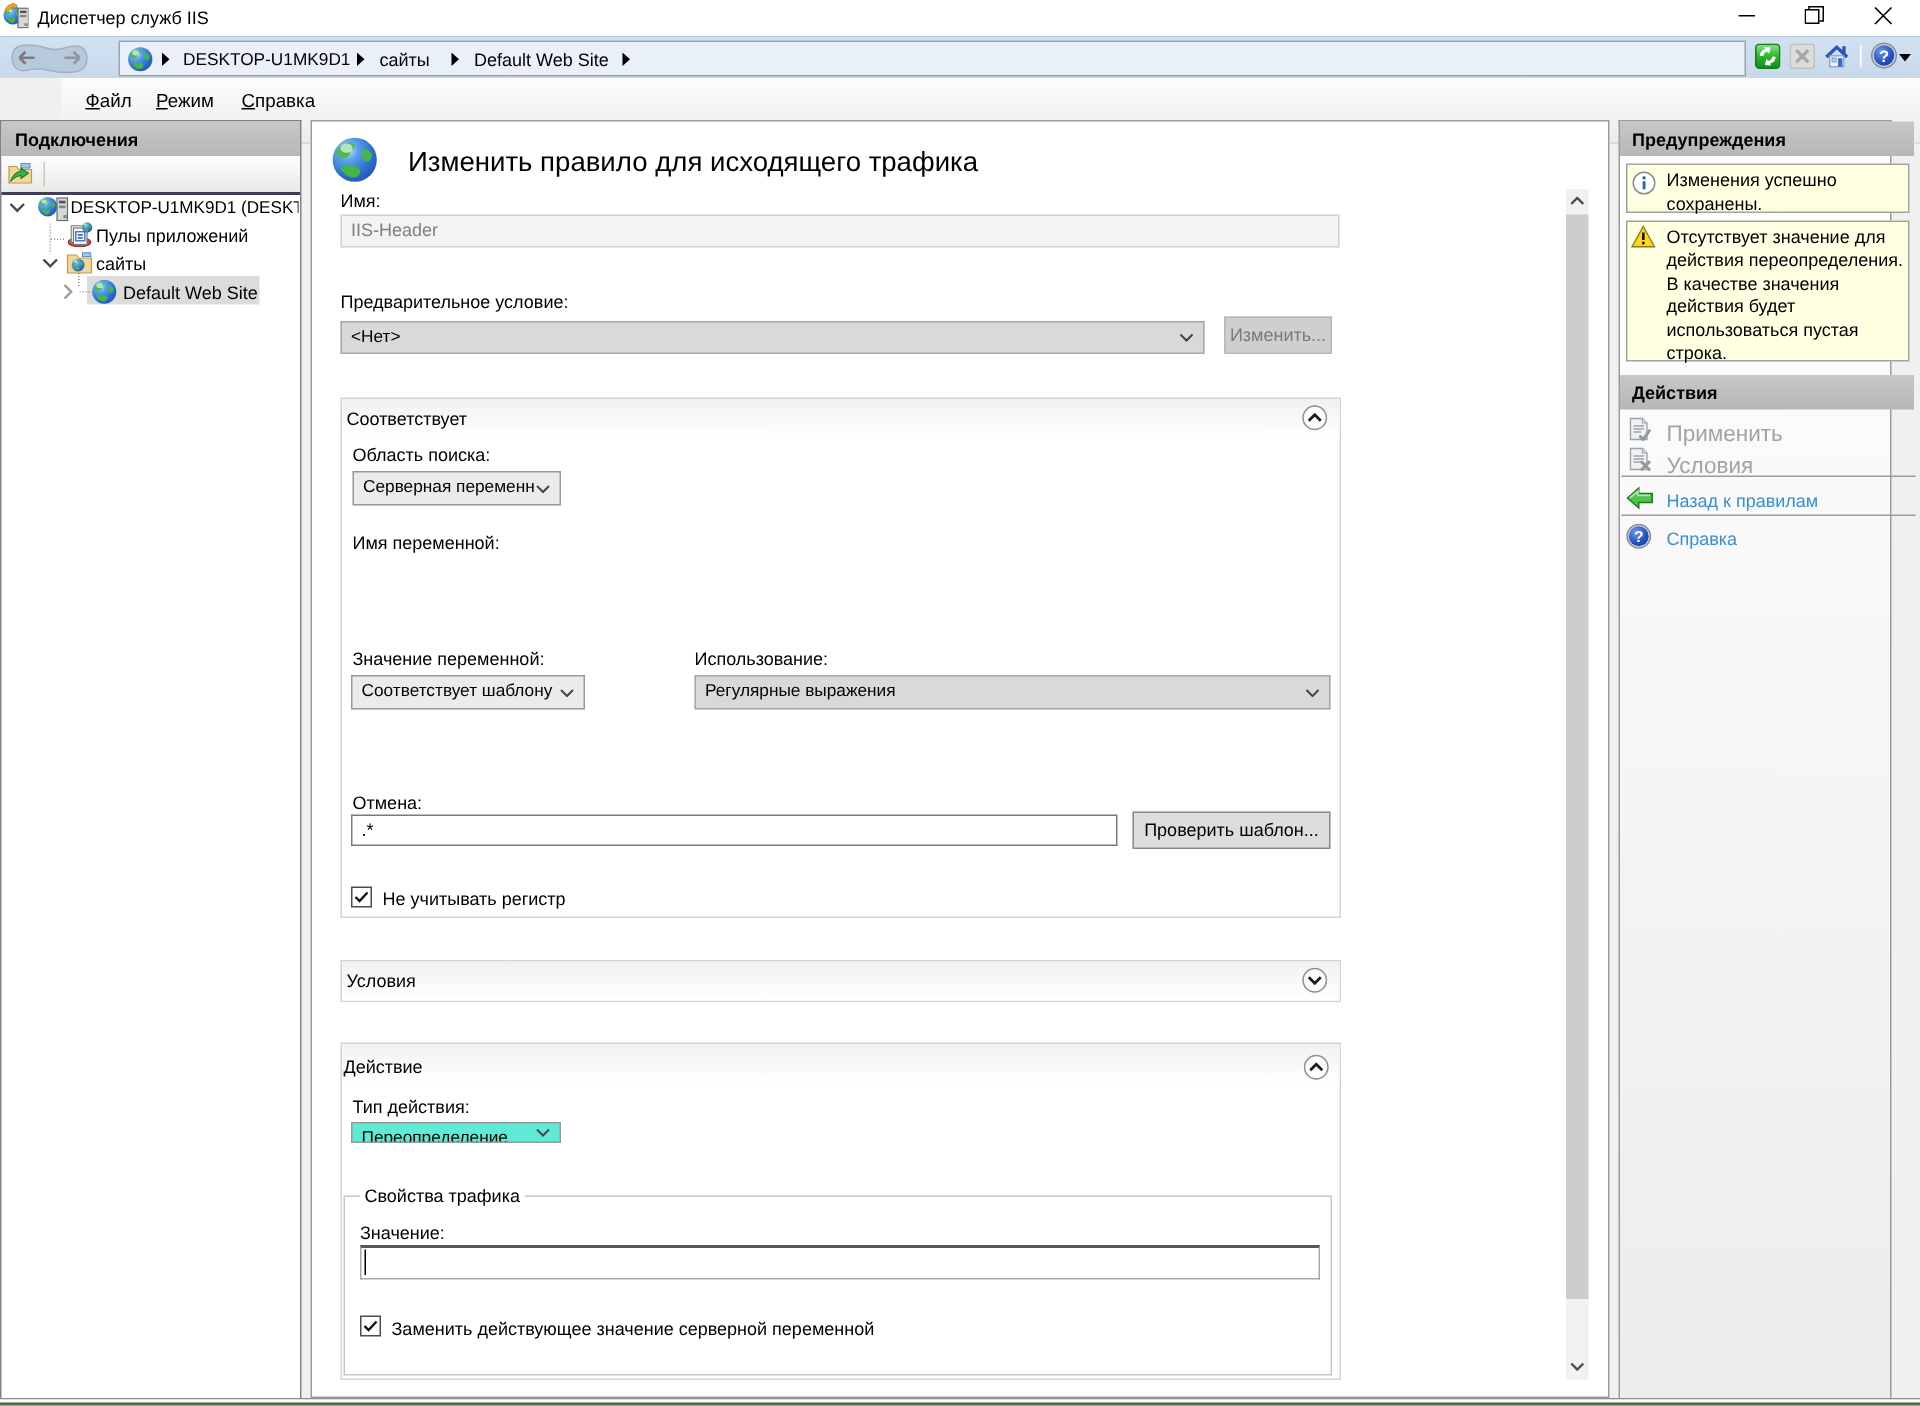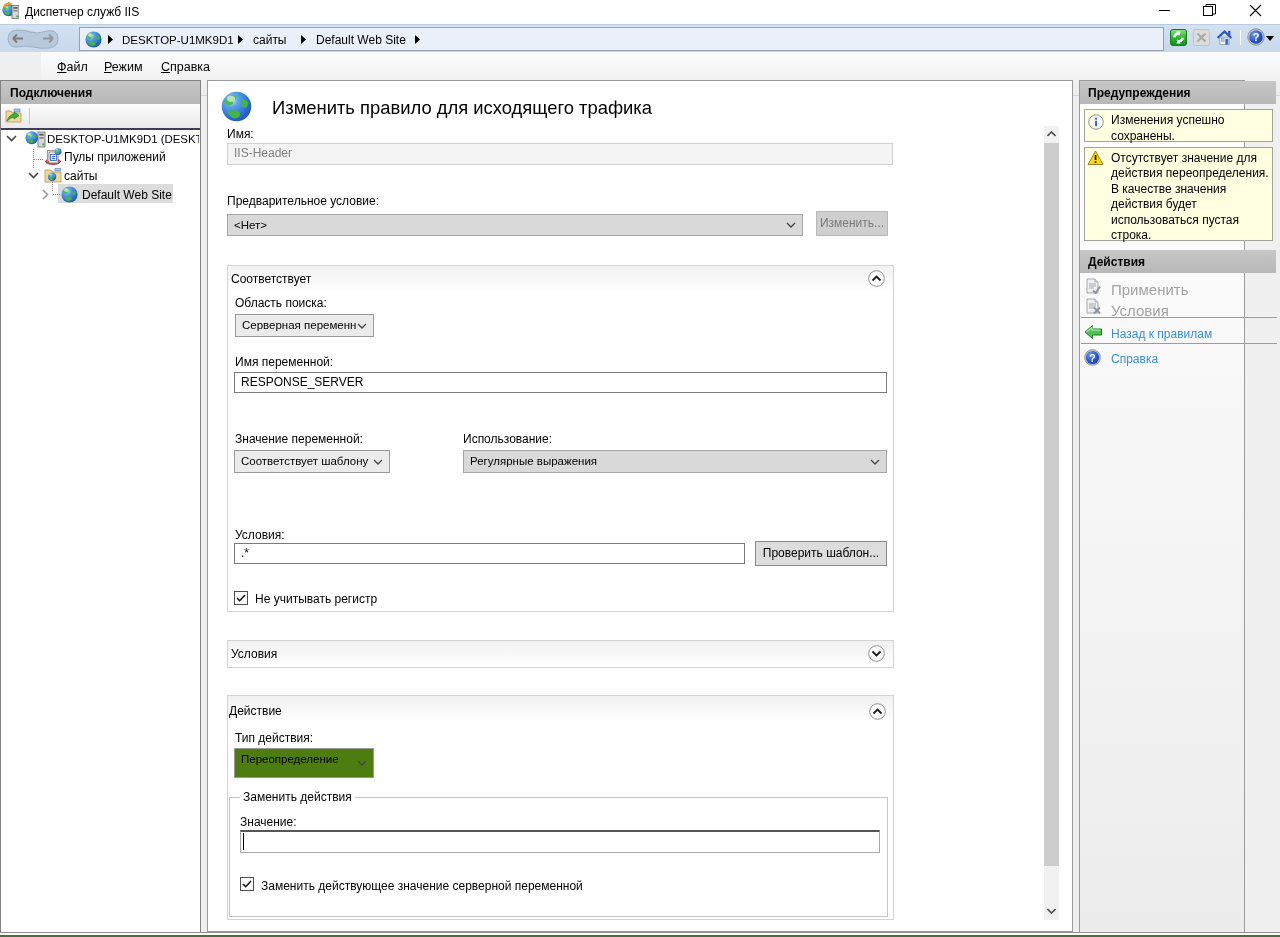--- a/index.html
+++ b/index.html
@@ -16,21 +16,21 @@
   
   #menubar { left:0; top:52px; width:1280px; height:44px; background:linear-gradient(#fcfcfc,#ececec); border-bottom:1px solid #d7d7d7;margin-left:41px; }
   .menuitem { position:absolute; top:8px; font-size:12.5px; }
   .menuitem u { text-decoration:underline; }
   
   #leftpanel { left:0; top:80px; width:201px; height:852px; background:#fff; border:1px solid #828282; border-bottom:none; }
   #lp-head { position:absolute; left:0; top:0; width:199px; height:23px; background:linear-gradient(#c7c7c7,#b7b7b7); }
   #lp-tool { position:absolute; left:0; top:23px; width:199px; height:24px; background:linear-gradient(#fdfdfd,#e9e9e9); }
   #lp-dark { position:absolute; left:0; top:47px; width:199px; height:2px; background:#3e3e58; }
   #centerpanel { left:207px; top:80px; width:866px; height:852px; background:#fff; border:1px solid #9b9b9b; }
-  #rightpanel { left:1079px; top:80px; width:166px; height:852px; background:linear-gradient(#ffffff,#ececec); border:1px solid #9b9b9b; border-bottom:none;padding-left:12px; }
+  #rightpanel { left:1079px; top:80px; width:182px; height:852px; background:linear-gradient(#ffffff,#ececec); border:1px solid #9b9b9b; border-bottom:none;padding-left:12px; }
   .panelhead { position:absolute; left:0; width:196px; height:23px; background:linear-gradient(#c7c7c7,#b7b7b7); }
   .panelhead span { position:absolute; left:8px; top:5px; font-weight:bold; font-size:12px; }
   
   .tb { position:absolute; background:#fff; border:1px solid #7a7a7a; font-size:12px; line-height:19px; padding-left:6px; white-space:nowrap; }
   .tb-dis { background:#f3f3f3; border:1px solid #d2d2d2; color:#7f7f7f; }
   .combo { position:absolute; border:1px solid #999; font-size:11.5px; line-height:20px; padding-left:6px; white-space:nowrap; overflow:hidden; }
   .combo svg.chev { position:absolute; right:6px; top:50%; margin-top:-3px; }
   .btn { position:absolute; background:#dddddd; border:1px solid #8a8a8a; font-size:12px; text-align:center; }
   .group { position:absolute; left:19px; width:667px; border:1px solid #d4d4d4; background:#fff; }
   .group .ghead { position:absolute; left:0; top:0; width:100%; height:26px; background:linear-gradient(#f1f1f1,#ffffff); }
@@ -236,34 +236,33 @@
       <circle cx="8.5" cy="8.5" r="7.8" fill="#fdfdfd" stroke="#8e8e8e"></circle>
       <path d="M4.5 10.5 L8.5 6.5 L12.5 10.5" stroke="#1a1a1a" stroke-width="1.8" fill="none"></path>
     </svg>
     <div class="lbl" style="left:27px;top:215px">Область поиска:</div>
     <div class="combo" style="left:27px;top:233px;width:139px;height:23px;background:#ebebeb">Серверная переменн
       <svg class="chev" width="10" height="6">
           <path d="M1 1 L5 5 L9 1" stroke="#444" stroke-width="1.3" fill="none"></path>
         </svg>
     </div>
     <div class="lbl" style="left:27px;top:274px">Имя переменной:</div>
-    <div class="tb" style="left:26px;top:291px;width:653px;height:21px">RESPONSE_SERVER</div>
     <div class="lbl" style="left:27px;top:351px">Значение переменной:</div>
     <div class="lbl" style="left:255px;top:351px">Использование:</div>
     <div class="combo" style="left:26px;top:369px;width:156px;height:23px;background:#ebebeb">Соответствует шаблону
       <svg class="chev" width="10" height="6">
           <path d="M1 1 L5 5 L9 1" stroke="#444" stroke-width="1.3" fill="none"></path>
         </svg>
     </div>
     <div class="combo" style="left:255px;top:369px;width:424px;height:23px;background:#d9d9d9;border-color:#a6a6a6">Регулярные выражения
       <svg class="chev" width="10" height="6">
           <path d="M1 1 L5 5 L9 1" stroke="#444" stroke-width="1.3" fill="none"></path>
         </svg>
     </div>
-    <div class="lbl" style="left:27px;top:447px">Условия:</div>
+    <div class="lbl" style="left:27px;top:447px">Отмена:</div>
     <div class="tb" style="left:26px;top:462px;width:511px;height:21px">.*</div>
     <div class="btn" style="left:547px;top:460px;width:132px;height:25px;line-height:23px">Проверить шаблон...</div>
     <div class="cb" style="left:26px;top:510px">
         <svg width="12" height="12" viewBox="0 0 12 12">
           <path d="M2 6 L4.7 8.7 L10 3" stroke="#111" stroke-width="1.6" fill="none"></path>
         </svg>
       </div>
     <div class="lbl" style="left:47px;top:511px">Не учитывать регистр</div>
 
     <div class="group" style="top:559px;height:28px">
@@ -277,28 +276,28 @@
 
     <div class="group" style="top:614px;height:225px">
       <div class="ghead"></div>
     </div>
     <div class="lbl" style="left:21px;top:623px">Действие</div>
     <svg class="abs" style="left:661px;top:622px" width="17" height="17" viewBox="0 0 17 17">
       <circle cx="8.5" cy="8.5" r="7.8" fill="#fdfdfd" stroke="#8e8e8e"></circle>
       <path d="M4.5 10.5 L8.5 6.5 L12.5 10.5" stroke="#1a1a1a" stroke-width="1.8" fill="none"></path>
     </svg>
     <div class="lbl" style="left:27px;top:650px">Тип действия:</div>
-    <div class="combo" style="left:26px;top:667px;width:140px;height:30px;background:#4d7c0f">Переопределение
+    <div class="combo" style="left:26px;top:667px;width:140px;height:14px;background:#5eead4">Переопределение
       <svg class="chev" width="10" height="6">
           <path d="M1 1 L5 5 L9 1" stroke="#444" stroke-width="1.3" fill="none"></path>
         </svg>
     </div>
 
     <div class="abs" style="left:21px;top:716px;width:659px;height:120px;border:1px solid #c6c6c6"></div>
-    <div class="lbl" style="left:32px;top:709px;background:#fff;padding:0 3px">Заменить действия</div>
+    <div class="lbl" style="left:32px;top:709px;background:#fff;padding:0 3px">Свойства трафика</div>
     <div class="lbl" style="left:32px;top:734px">Значение:</div>
     <div class="abs" style="left:32px;top:749px;width:640px;height:23px;background:#fff;border:1px solid #a9a9a9;border-top:2px solid #565656"></div>
     <div class="abs" style="left:35px;top:752px;width:1px;height:17px;background:#000"></div>
     <div class="cb" style="left:32px;top:796px">
         <svg width="12" height="12" viewBox="0 0 12 12">
           <path d="M2 6 L4.7 8.7 L10 3" stroke="#111" stroke-width="1.6" fill="none"></path>
         </svg>
       </div>
     <div class="lbl" style="left:53px;top:798px">Заменить действующее значение серверной переменной</div>
 

